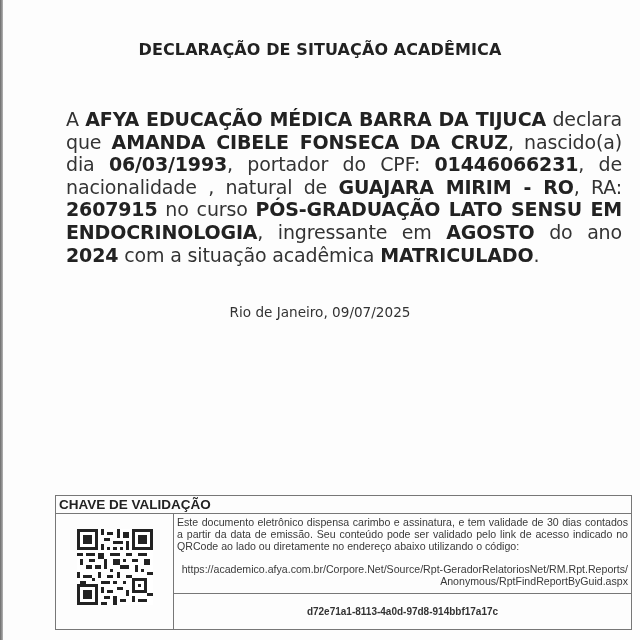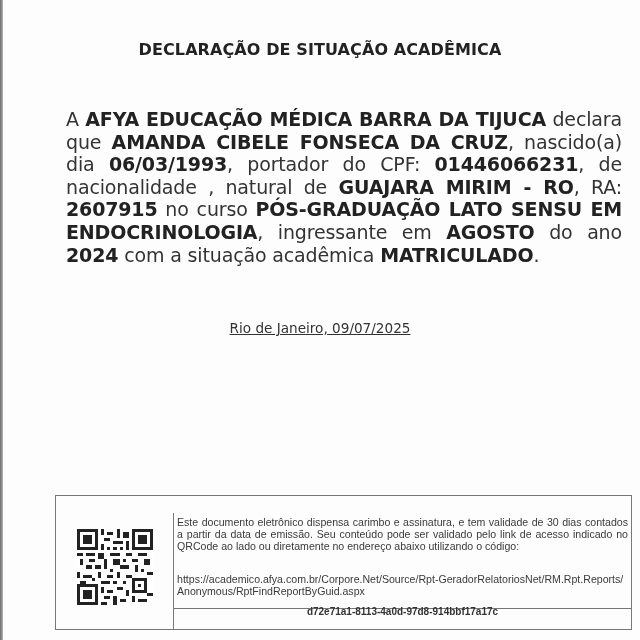--- a/index.html
+++ b/index.html
@@ -19,67 +19,68 @@
     letter-spacing: 0.1px; color: #222;
     font-family: "DejaVu Sans", sans-serif;
   }
   .para {
     position: absolute; top: 108px; left: 66px; width: 556px;
     font-size: 19px; line-height: 22.6px; text-align: justify;
     color: #333; letter-spacing: -0.15px;
   }
   .para b { color: #222; }
   .city-date {
-    position: absolute; top: 320px; left: 0; width: 640px;
-    text-align: center; font-size: 13.6px; color: #333; text-decoration: underline;
+    position: absolute; top: 304px; left: 0; width: 640px;
+    text-align: center; font-size: 13.6px; color: #333;
   }
   .val-table {
     position: absolute; left: 55px; top: 495px; width: 577px; height: 135px;
     border: 1px solid #777; box-sizing: border-box;
     font-family: "Liberation Sans", sans-serif;
   }
   .val-header {
     position: absolute; left: 0; top: 0; right: 0; height: 17px;
     border-bottom: 1px solid #777;
     font-weight: bold; font-size: 13.5px; line-height: 17px; padding-left: 3px;
     color: #222;
   }
   .qr-cell {
     position: absolute; left: 0; top: 17px; width: 117px; bottom: 0;
     border-right: 1px solid #777;
   }
   .qr-code {
     position: absolute; left: 21px; top: 14px; width: 76px; height: 80px;
   }
   .info-cell {
-    position: absolute; left: 118px; top: 17px; right: 0; height: 96px;
+    position: absolute; left: 118px; top: 17px; right: 0; height: 81px;
     border-bottom: 1px solid #777;
     font-size: 10.6px; line-height: 12.2px; color: #3a3a3a;
     padding: 3px 3px 0 3px; box-sizing: border-box;
   }
   .info-text { text-align: justify; }
-  .info-url { margin-top: 20px; word-break: break-all; }
+  .info-url { margin-top: 10px; word-break: break-all; text-align: right; }
   .code-cell {
     position: absolute; left: 118px; top: 99px; right: 0; bottom: 0;
     text-align: center; font-weight: bold; font-size: 10px;
     line-height: 34px; color: #333;
   }
 </style>
 </head>
 <body>
 
 <div class="scan-edge"></div>
 
 <div class="title">DECLARAÇÃO DE SITUAÇÃO ACADÊMICA</div>
 
 <div class="para"><span>A </span><b>AFYA EDUCAÇÃO MÉDICA BARRA DA TIJUCA</b><span> declara que </span><b>AMANDA CIBELE FONSECA DA CRUZ</b><span>, nascido(a) dia </span><b>06/03/1993</b><span>, portador do CPF: </span><b>01446066231</b><span>, de nacionalidade , natural de </span><b>GUAJARA MIRIM - RO</b><span>, RA: </span><b>2607915</b><span> no curso </span><b>PÓS-GRADUAÇÃO LATO SENSU EM ENDOCRINOLOGIA</b><span>, ingressante em </span><b>AGOSTO</b><span> do ano </span><b>2024</b><span> com a situação acadêmica </span><b>MATRICULADO</b><span>.</span></div>
 
 <div class="city-date">Rio de Janeiro, 09/07/2025</div>
 
 <div class="val-table">
+  <div class="val-header">CHAVE DE VALIDAÇÃO</div>
   <div class="qr-cell">
     <svg class="qr-code" viewBox="0 0 25 25" shape-rendering="crispEdges">
       <rect width="25" height="25" fill="#fff"></rect>
       <g fill="#222">
         <rect x="0" y="0" width="7" height="7"></rect>
           <rect x="1" y="1" width="5" height="5" fill="#fff"></rect>
           <rect x="2" y="2" width="3" height="3"></rect>
         <rect x="18" y="0" width="7" height="7"></rect>
           <rect x="19" y="1" width="5" height="5" fill="#fff"></rect>
           <rect x="20" y="2" width="3" height="3"></rect>

